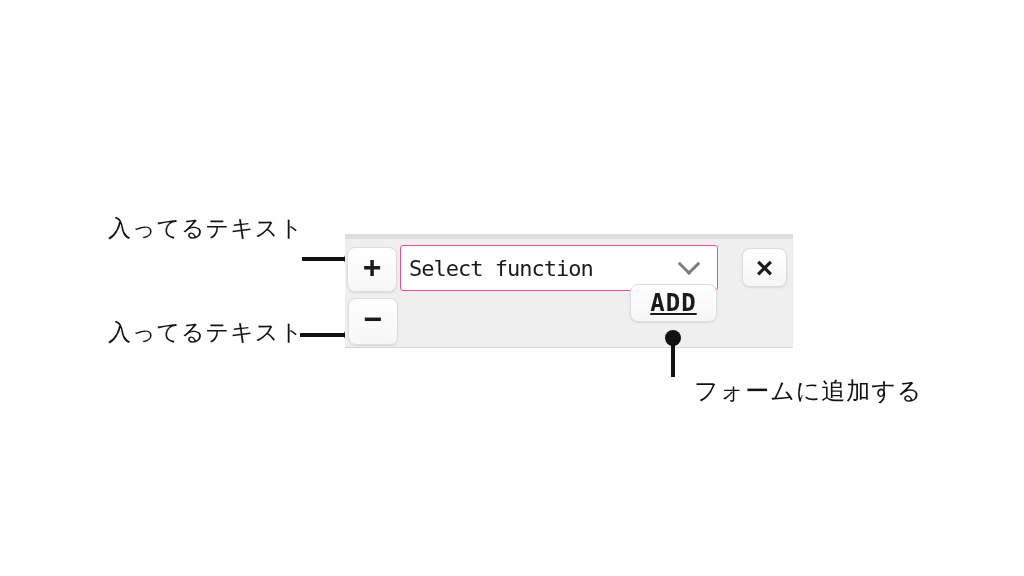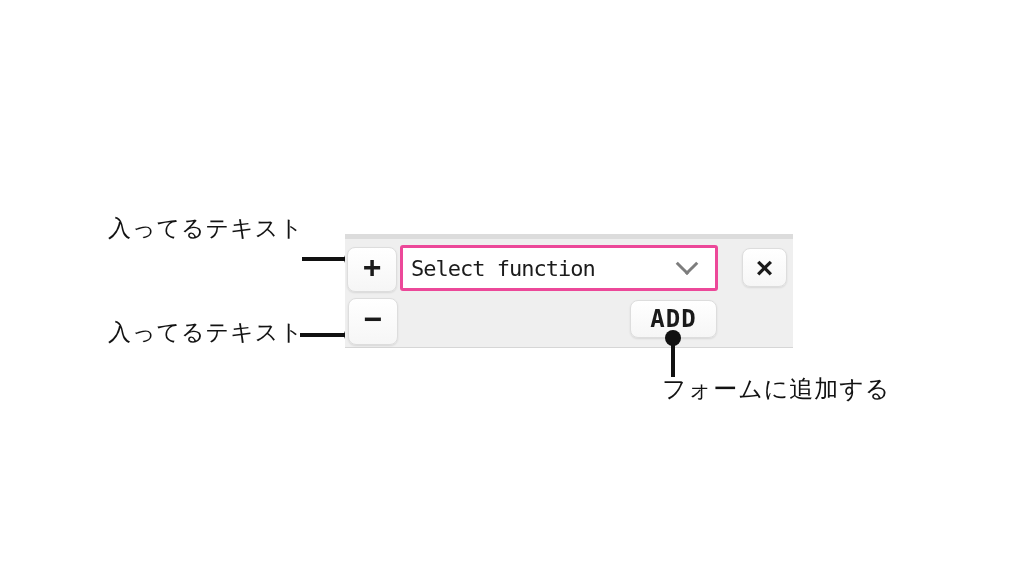--- a/index.html
+++ b/index.html
@@ -21,21 +21,21 @@
     position: absolute;
     color: #121212;
     font-size: 23px;
     line-height: 33px;
     letter-spacing: 1px;
     white-space: nowrap;
     font-family: "Liberation Sans", sans-serif;
   }
   .ann-register { left: 108px; top: 212px; }
   .ann-delete   { left: 108px; top: 316px; }
-  .ann-addform  { left: 662px; top: 374px; font-size: 24px; font-family: Liberation Mono, monospace; }
+  .ann-addform  { left: 694px; top: 374px; font-size: 24px; }
 
   
   .connector {
     position: absolute;
     background: #111111;
   }
   .conn-register-line { left: 302px; top: 257px; width: 50px; height: 4px; }
   .conn-delete-line   { left: 300px; top: 333px; width: 52px; height: 4px; }
   .conn-addform-line  { left: 671px; top: 337px; width: 4px;  height: 40px; }
   .conn-dot {
@@ -72,34 +72,34 @@
     justify-content: center;
     color: #1a1a1a;
     box-sizing: border-box;
     cursor: pointer;
     padding: 0;
   }
   .btn-plus  { left: 2px;   top: 8px;  width: 50px; height: 45px; font-size: 32px; font-weight: 600; }
   .btn-minus { left: 3px;   top: 59px; width: 50px; height: 47px; font-size: 32px; font-weight: 600; }
   .btn-close { left: 397px; top: 9px;  width: 45px; height: 39px; font-size: 30px; font-weight: 700; }
   .btn-add   {
-    left: 285px; top: 61px; width: 87px; height: 38px;
+    left: 285px; top: 45px; width: 87px; height: 38px;
     font-family: "DejaVu Sans Mono", monospace;
-    font-size: 24px; font-weight: 600; letter-spacing: 1px;
+    font-size: 24px; font-weight: 600; letter-spacing: 1px; text-decoration: underline;
   }
   .btn-plus span, .btn-minus span { transform: translateY(-2px); }
 
   .dropdown {
     position: absolute;
     left: 55px;
     top: 6px;
     width: 318px;
     height: 46px;
     background: #ffffff;
-    border: 3px solid #ec4899;
+    border: 1px solid #ec4899;
     border-radius: 3px;
     box-sizing: border-box;
     display: flex;
     align-items: center;
     justify-content: space-between;
     padding: 0 14px 0 8px;
     cursor: pointer;
   }
   .dropdown-value {
     font-family: "DejaVu Sans Mono", monospace;

